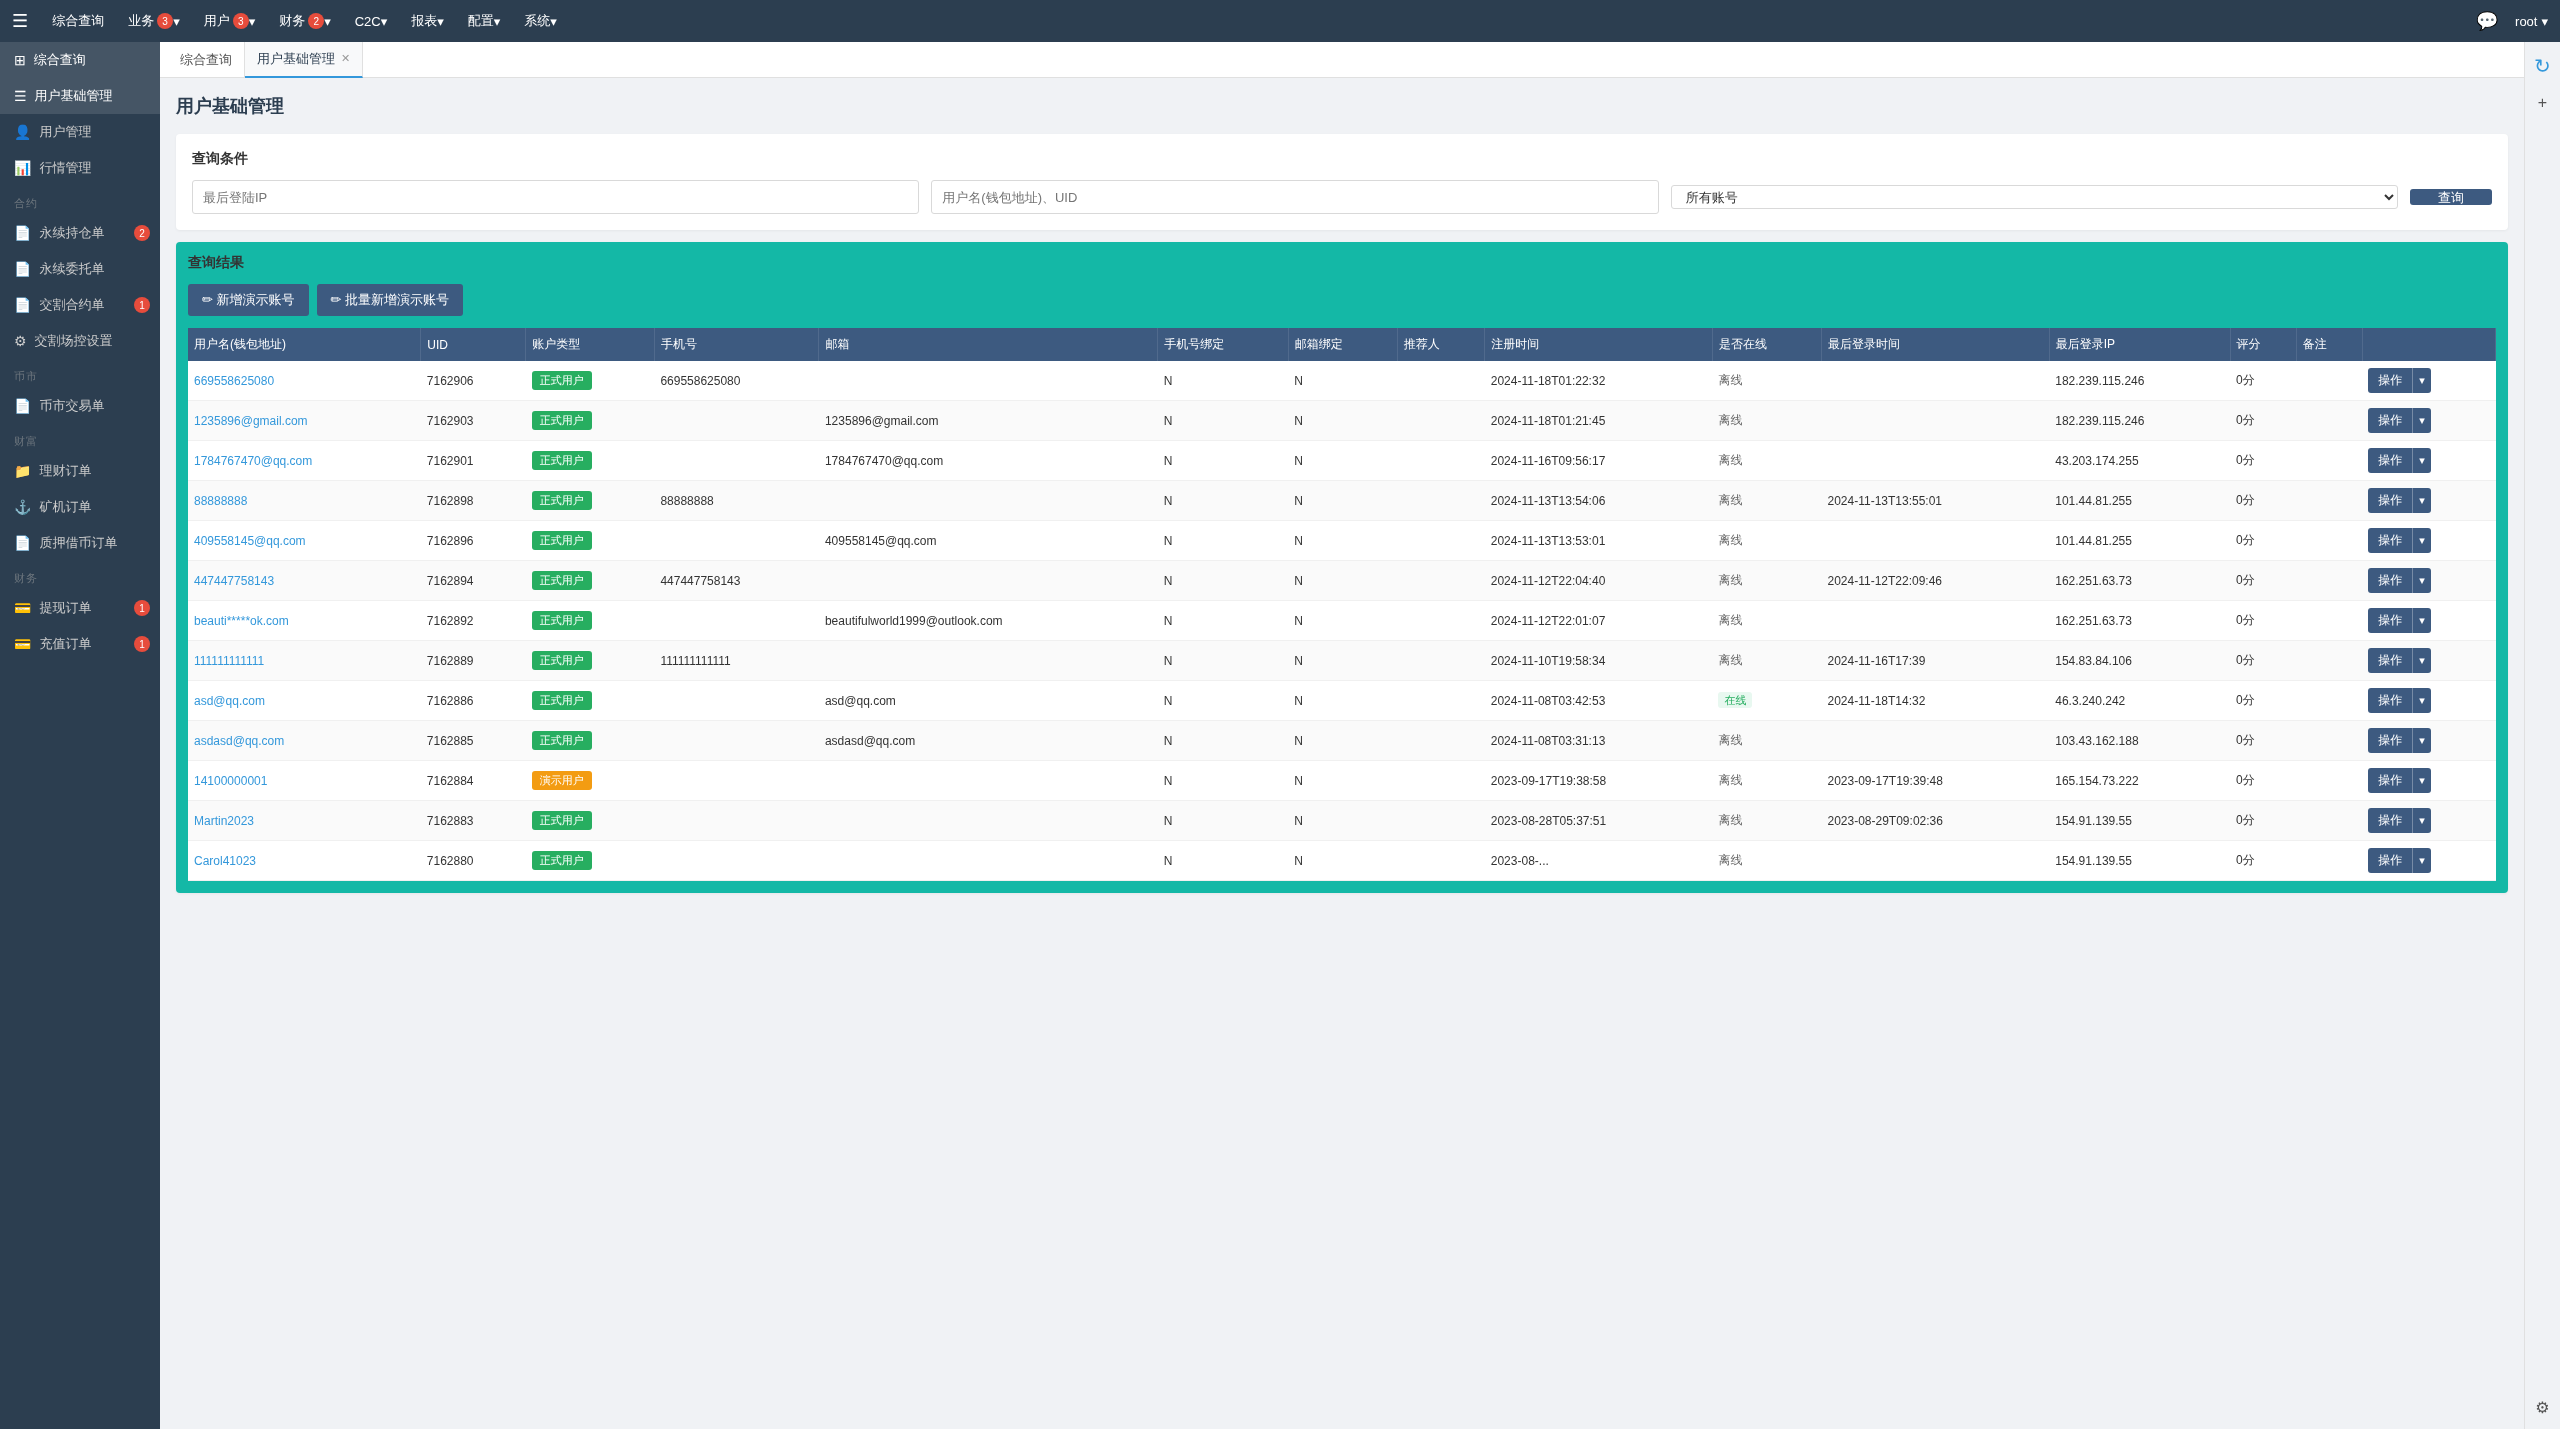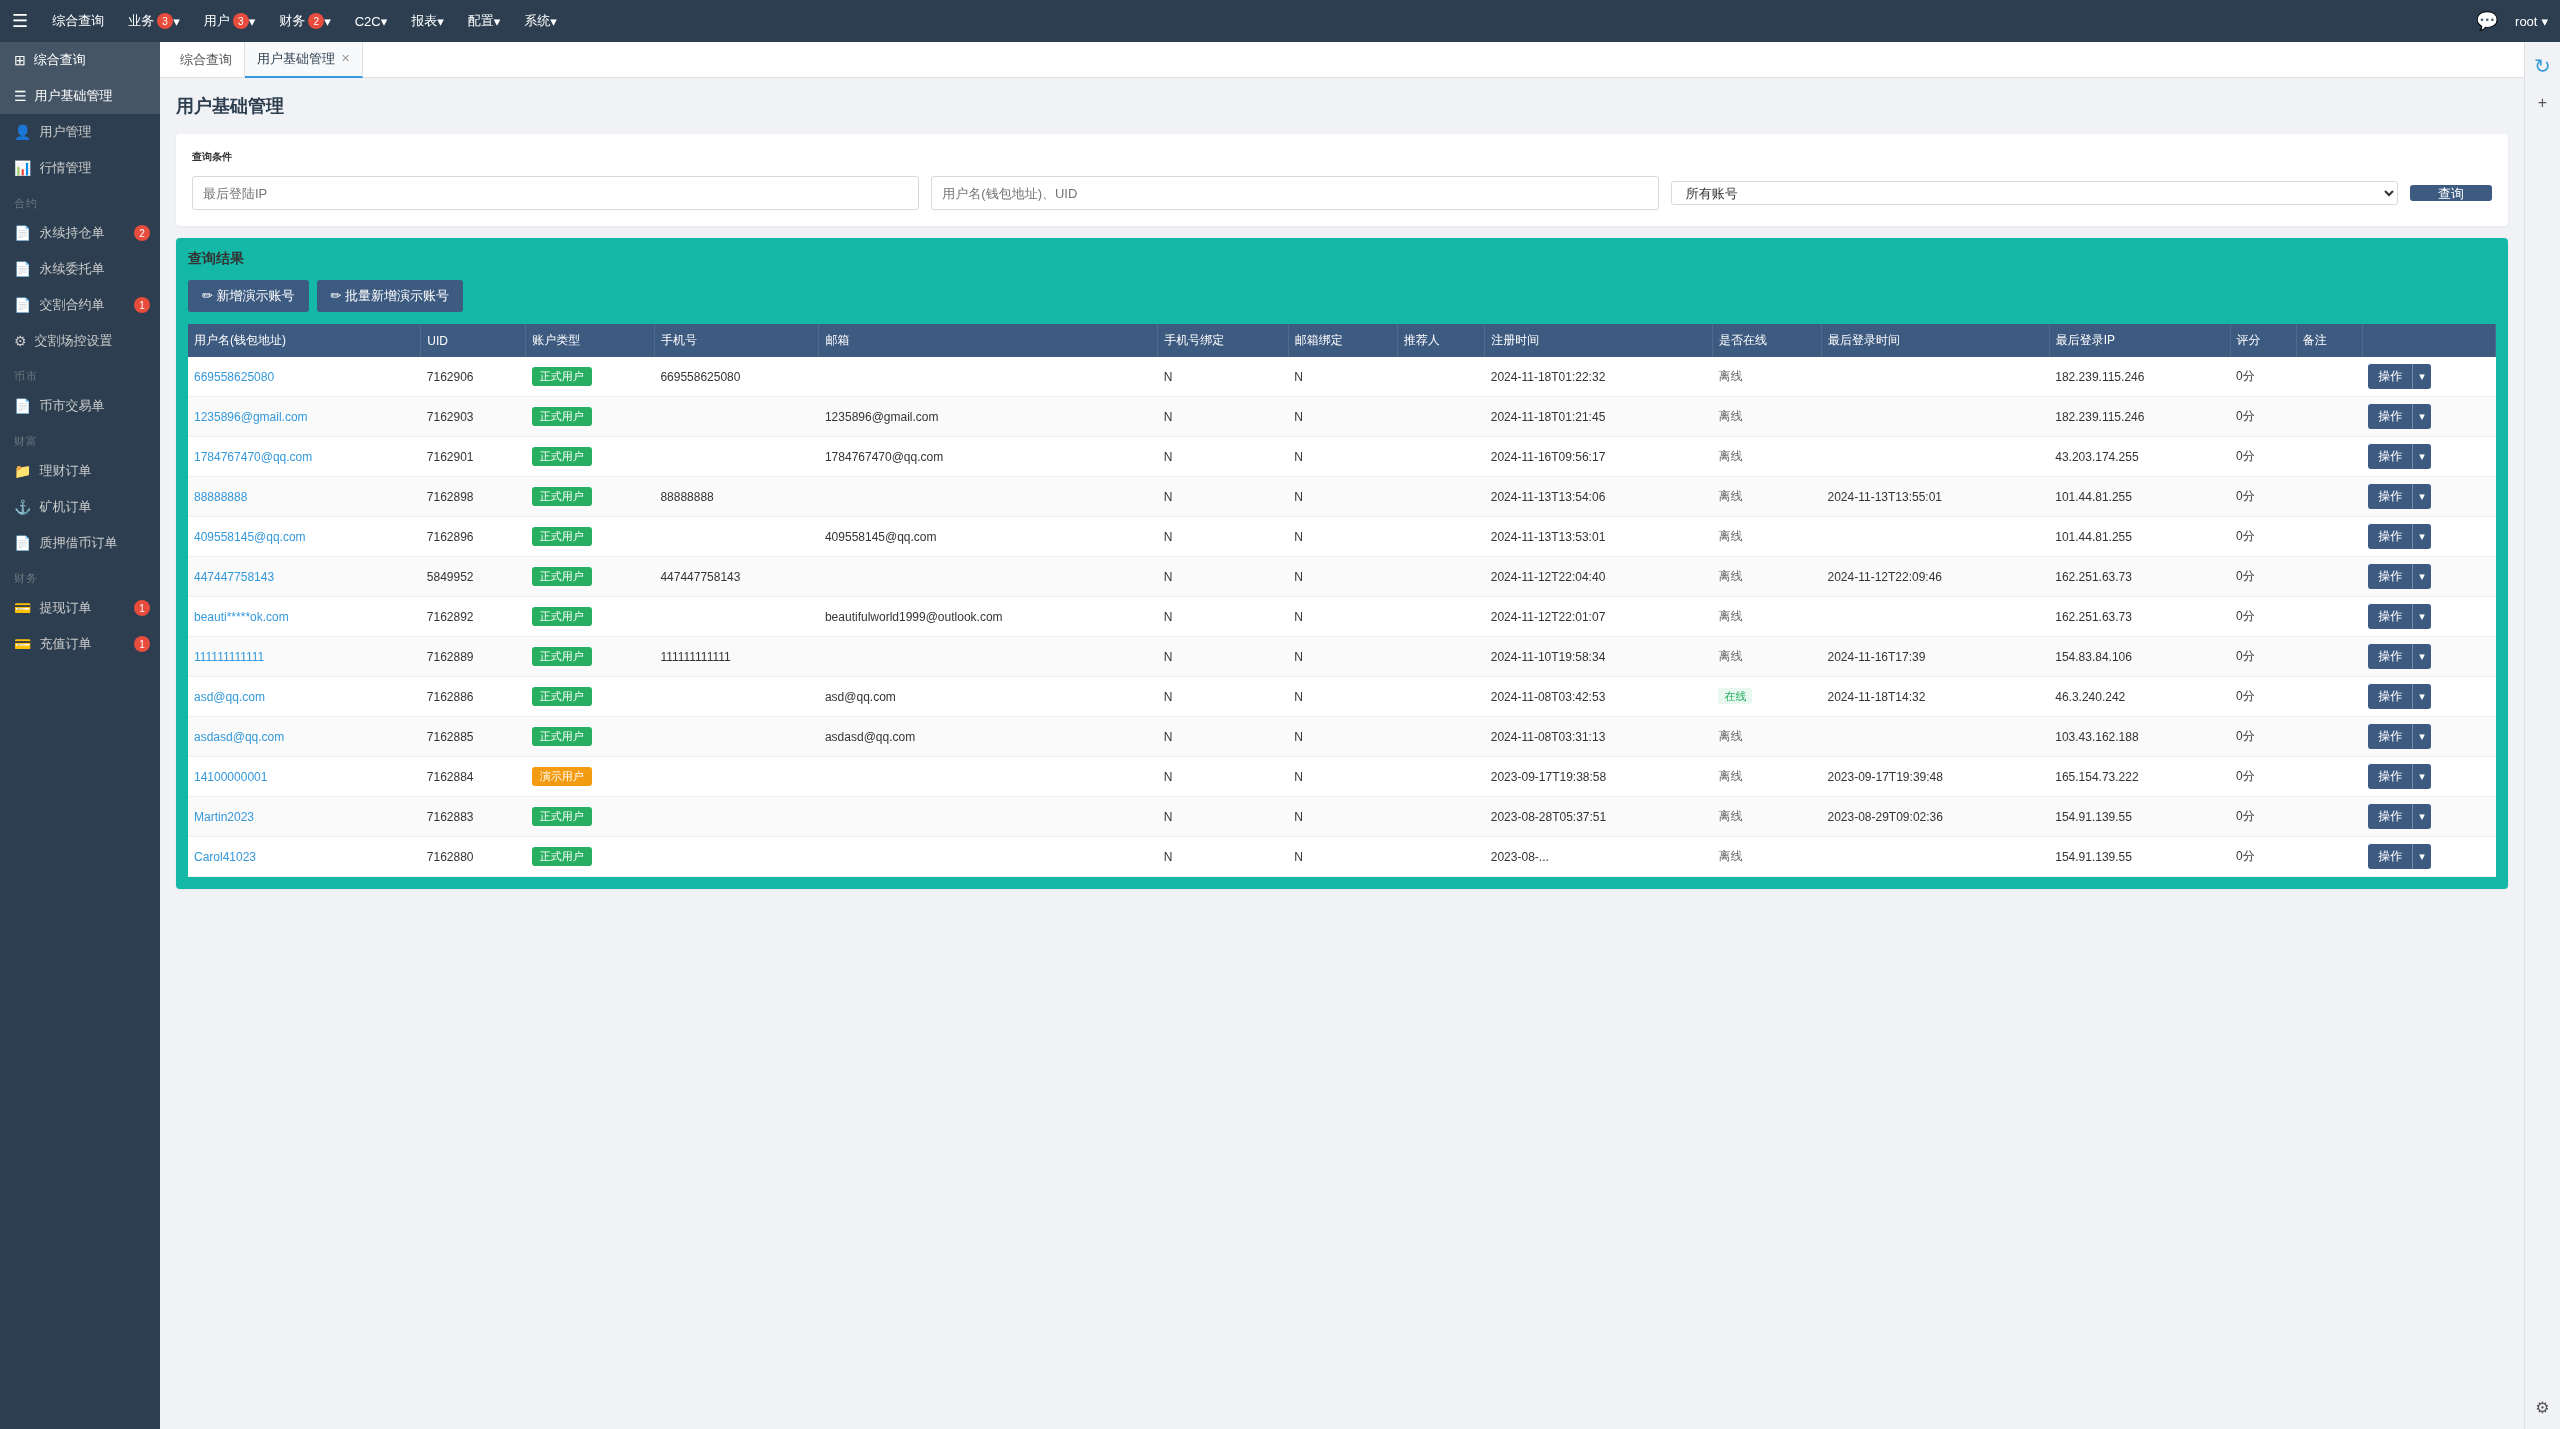--- a/index.html
+++ b/index.html
@@ -108,21 +108,21 @@
 
     .page-title { font-size: 18px; font-weight: bold; color: #2c3e50; margin-bottom: 16px; }
 
     .search-section {
       background: #fff;
       padding: 16px;
       border-radius: 4px;
       margin-bottom: 12px;
       box-shadow: 0 1px 3px rgba(0,0,0,0.05);
     }
-    .search-section-title { font-size: 10px; font-weight: bold; color: #333; margin-bottom: 12px; }
+    .search-section-title { font-size: 14px; font-weight: bold; color: #333; margin-bottom: 12px; }
     .search-row { display: flex; gap: 12px; align-items: center; }
     .search-input {
       flex: 1;
       height: 34px;
       border: 1px solid #d9d9d9;
       border-radius: 3px;
       padding: 0 10px;
       font-size: 13px;
       color: #333;
       outline: none;
@@ -521,21 +521,21 @@
       <td></td>
       <td>
         <div class="op-btn-group">
           <button class="op-btn">操作</button>
           <button class="op-btn-arrow">▾</button>
         </div>
       </td>
     </tr>
                 <tr style="background: rgb(250, 250, 250);">
       <td><a href="#">447447758143</a></td>
-      <td>5849952</td>
+      <td>7162894</td>
       <td><span class="tag tag-green">正式用户</span></td>
       <td>447447758143</td>
       <td></td>
       <td>N</td>
       <td>N</td>
       <td></td>
       <td>2024-11-12T22:04:40</td>
       <td><span class="status-offline">离线</span></td>
       <td>2024-11-12T22:09:46</td>
       <td>162.251.63.73</td>

